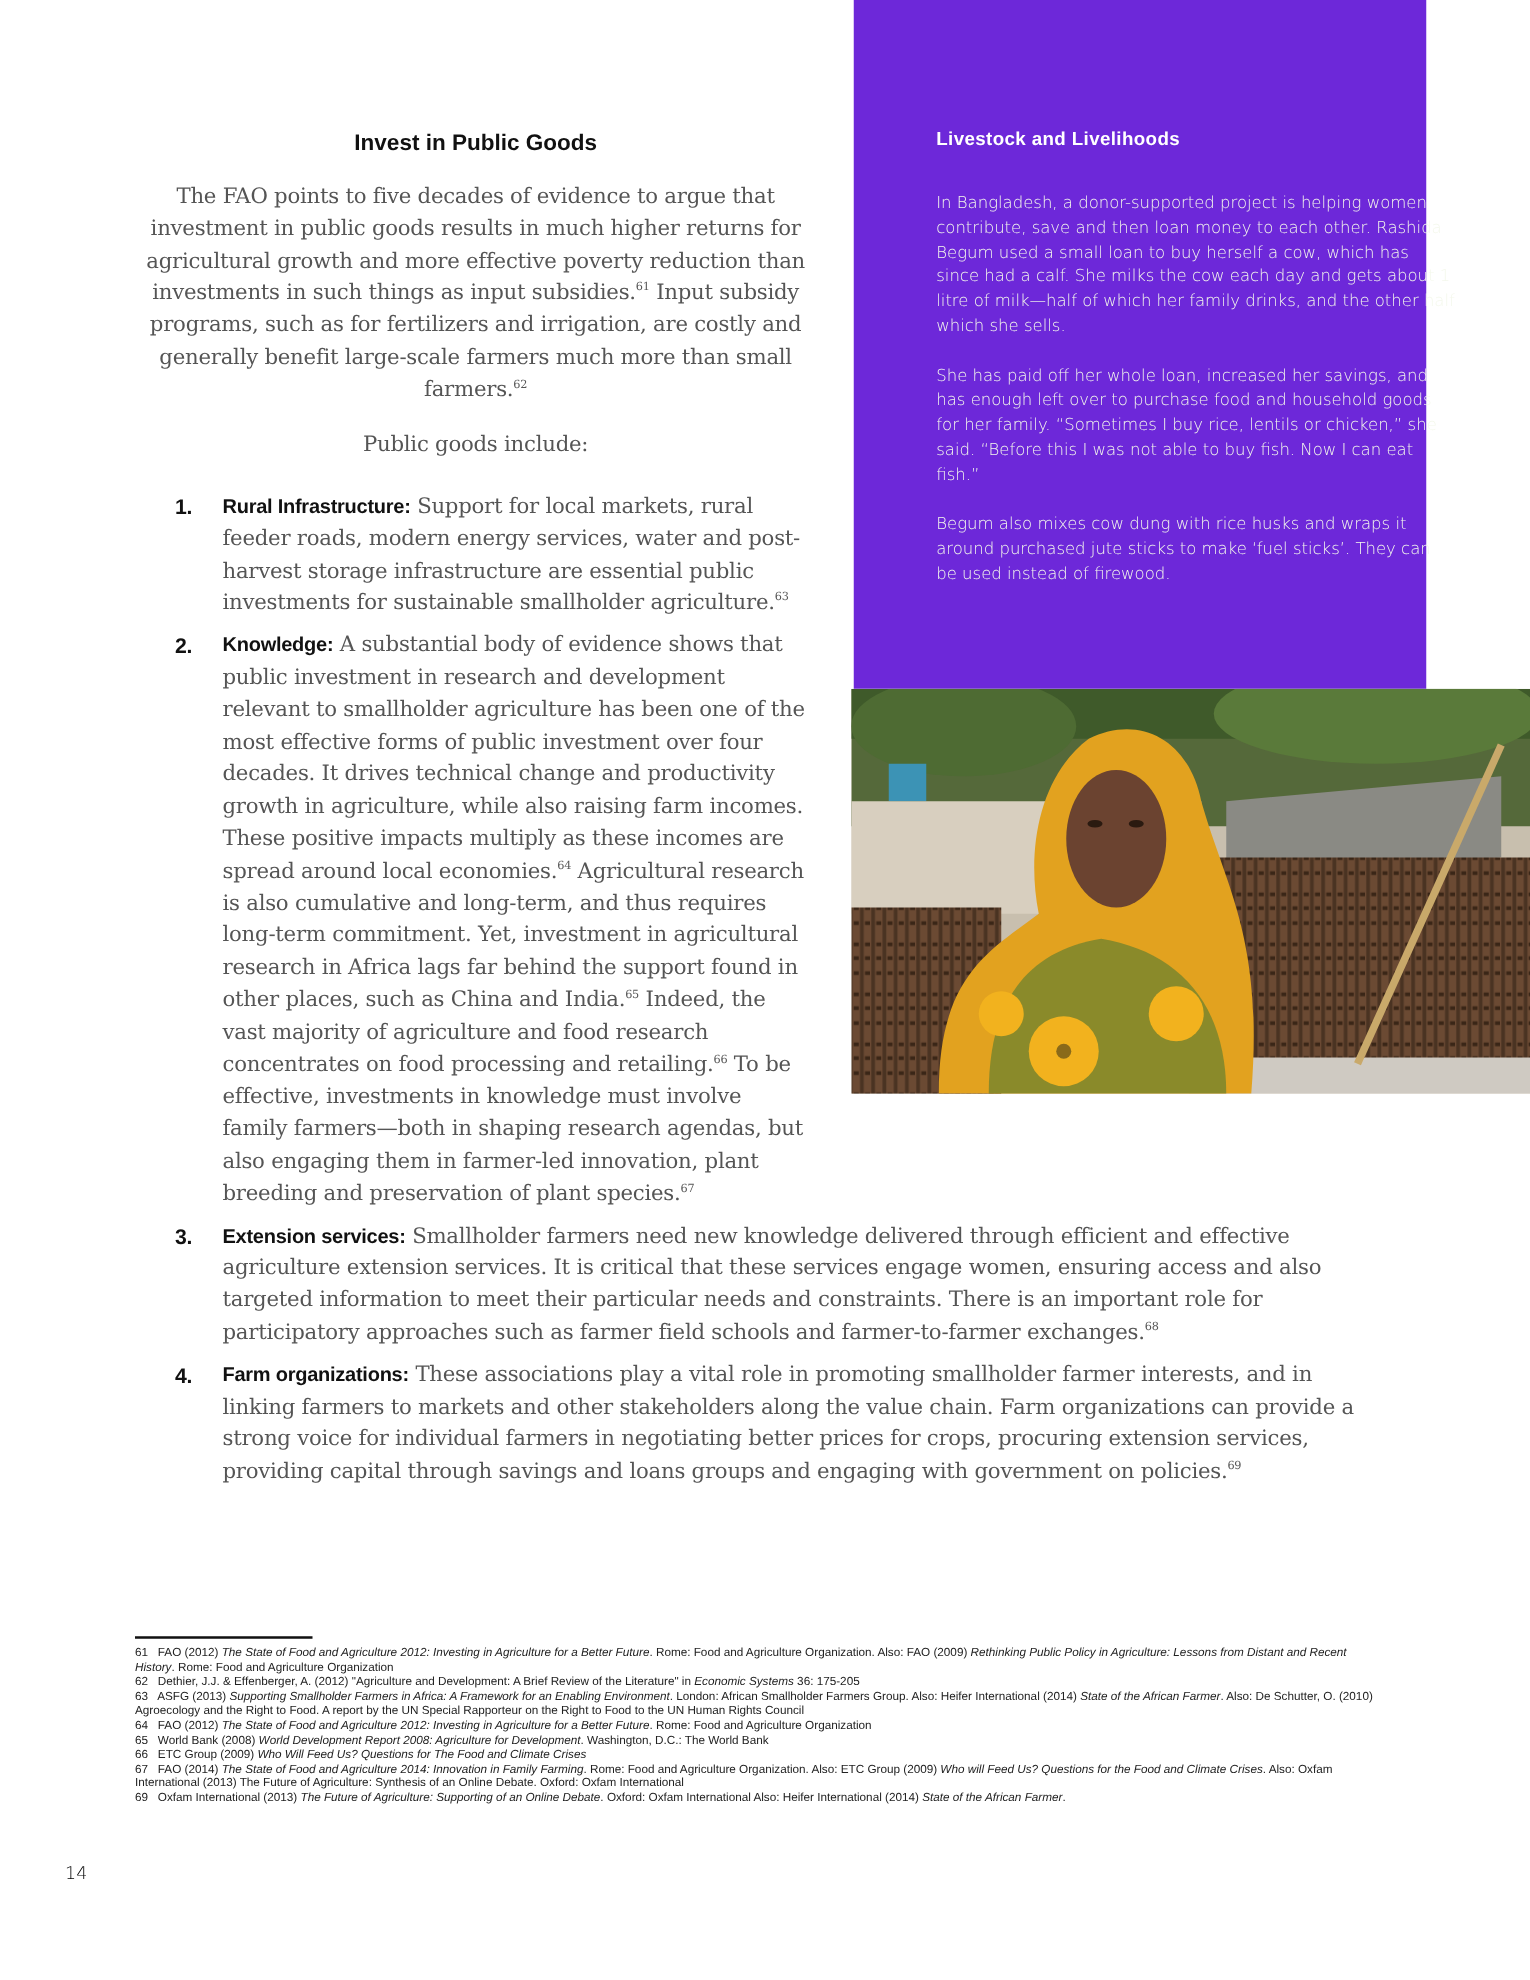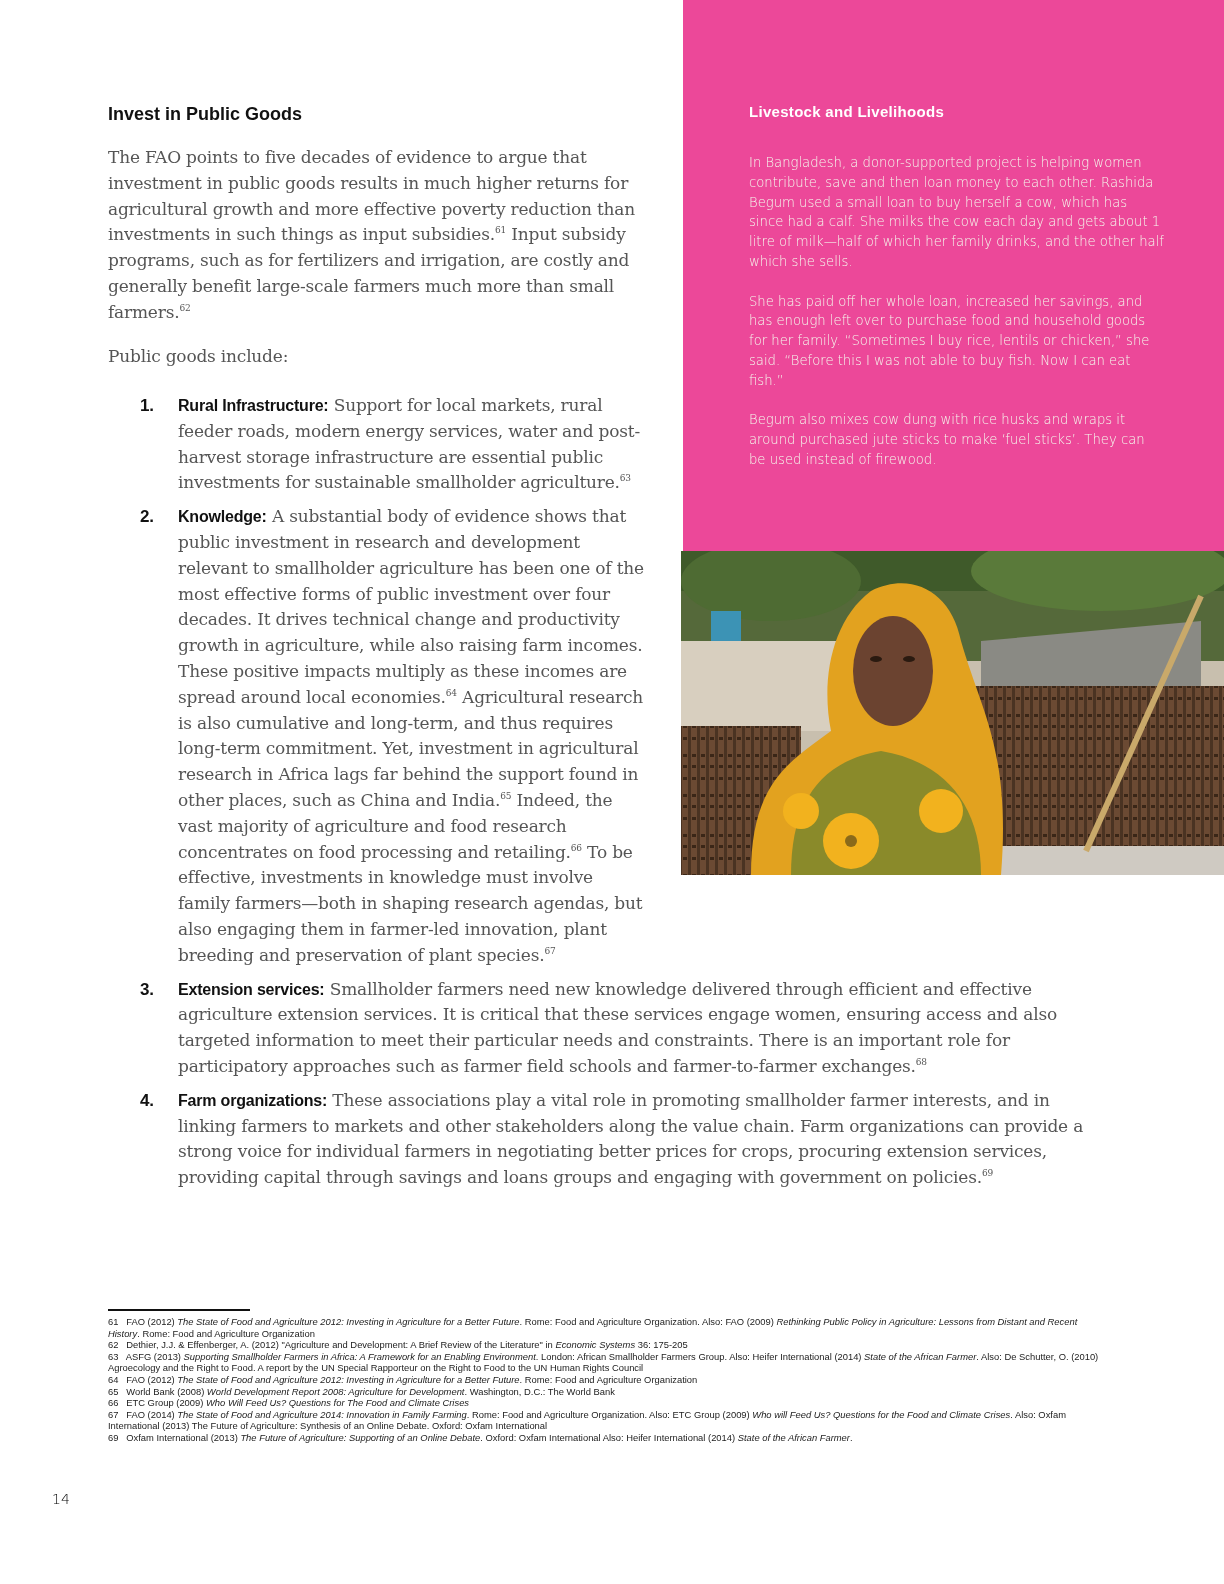--- a/index.html
+++ b/index.html
@@ -1,40 +1,40 @@
 <!DOCTYPE html>
 <html><head>
 <meta charset="utf-8">
 <style>
   html, body { margin: 0; padding: 0; }
   body {
     width: 1224px; height: 1584px; position: relative; background: #ffffff;
     overflow: hidden; font-family: "DejaVu Serif", serif; color: #4a4a4a;
   }
   .sidebar {
-    position: absolute; left: 683px; top: 0; width: 541px; height: 551px;
-    background: #ec4899;
+    position: absolute; left: 683px; top: 0; width: 458px; height: 551px;
+    background: #6d28d9;
   }
   .sidebar-title {
     position: absolute; left: 66px; top: 103px;
     font-family: "Liberation Sans", sans-serif; font-weight: bold;
     font-size: 15px; color: #ffffff; letter-spacing: 0.3px;
   }
   .sidebar-body {
     position: absolute; left: 66px; top: 142px; width: 415px;
     font-family: "DejaVu Sans", sans-serif; font-size: 13.2px; line-height: 19.8px;
     color: #f4f8ec; font-weight: 300; margin-top: 11px;
   }
   .sidebar-body p { margin: 0 0 19.8px 0; }
   .photo {
     position: absolute; left: 681px; top: 551px; width: 543px; height: 324px;
     overflow: hidden;
   }
   .main {
-    position: absolute; left: 108px; top: 104px; width: 545px;
+    position: absolute; left: 108px; top: 104px; width: 545px; text-align: center;
   }
   .heading {
     font-family: "Liberation Sans", sans-serif; font-weight: bold; font-size: 18px;
     color: #111111; margin: 0 0 20px 0;
   }
   .para {
     font-size: 17px; line-height: 25.8px; color: #555; margin: 0 0 18px 0;
     letter-spacing: -0.2px;
   }
   sup { font-size: 9px; line-height: 0; }

